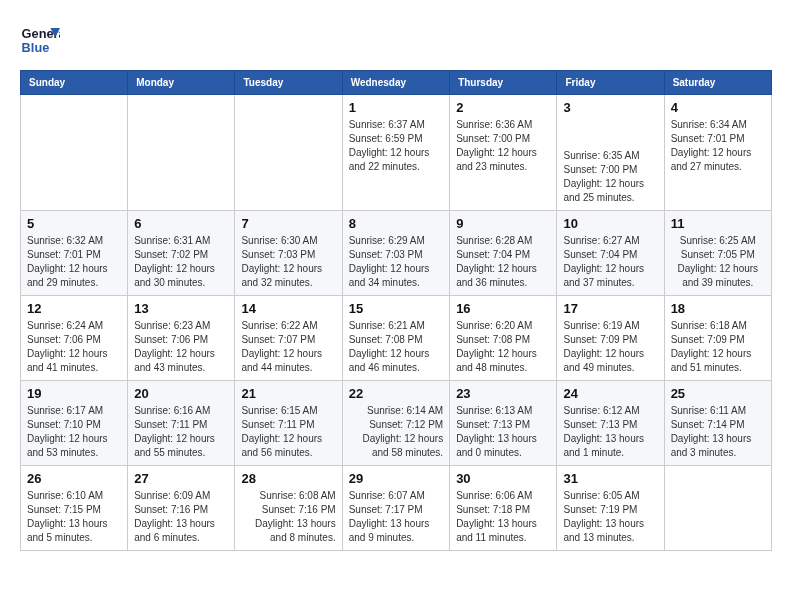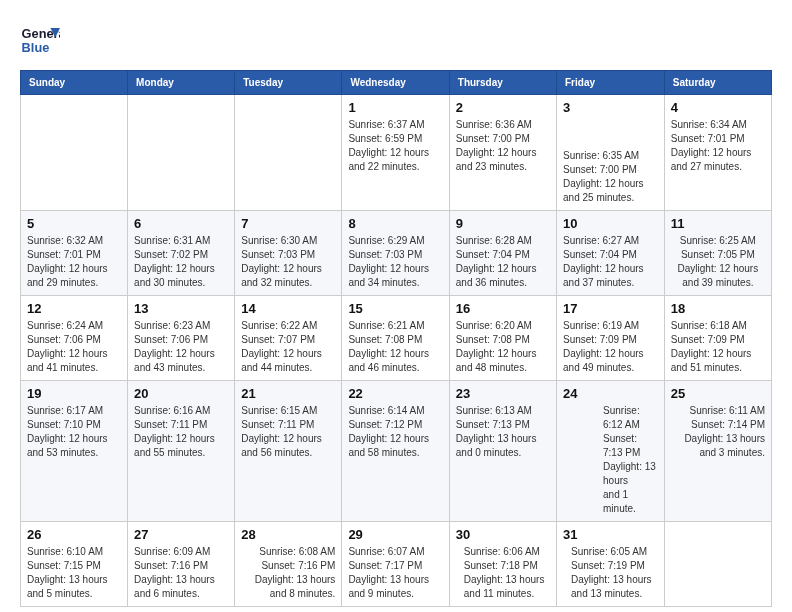--- a/index.html
+++ b/index.html
@@ -266,42 +266,42 @@
         </td>
         <td>
           <div class="day-number">21</div>
           <div class="day-info" style="white-space: pre-line;">Sunrise: 6:15 AM
 Sunset: 7:11 PM
 Daylight: 12 hours
 and 56 minutes.</div>
         </td>
         <td>
           <div class="day-number">22</div>
-          <div class="day-info" style="white-space: pre-line;">Sunrise: 6:14 AM
+          <div class="day-info" style="white-space: pre-line; text-align: right;">Sunrise: 6:14 AM
 Sunset: 7:12 PM
 Daylight: 12 hours
 and 58 minutes.</div>
         </td>
         <td>
           <div class="day-number">23</div>
           <div class="day-info" style="white-space: pre-line;">Sunrise: 6:13 AM
 Sunset: 7:13 PM
 Daylight: 13 hours
 and 0 minutes.</div>
         </td>
         <td>
           <div class="day-number">24</div>
-          <div class="day-info" style="white-space: pre-line; margin-left: 40px;">Sunrise: 6:12 AM
+          <div class="day-info" style="white-space: pre-line;">Sunrise: 6:12 AM
 Sunset: 7:13 PM
 Daylight: 13 hours
 and 1 minute.</div>
         </td>
         <td>
           <div class="day-number">25</div>
-          <div class="day-info" style="white-space: pre-line; text-align: right;">Sunrise: 6:11 AM
+          <div class="day-info" style="white-space: pre-line;">Sunrise: 6:11 AM
 Sunset: 7:14 PM
 Daylight: 13 hours
 and 3 minutes.</div>
         </td>
       </tr>
       <tr class="row-normal">
         <td>
           <div class="day-number">26</div>
           <div class="day-info" style="white-space: pre-line;">Sunrise: 6:10 AM
 Sunset: 7:15 PM
@@ -324,28 +324,28 @@
         </td>
         <td>
           <div class="day-number">29</div>
           <div class="day-info" style="white-space: pre-line;">Sunrise: 6:07 AM
 Sunset: 7:17 PM
 Daylight: 13 hours
 and 9 minutes.</div>
         </td>
         <td>
           <div class="day-number">30</div>
-          <div class="day-info" style="white-space: pre-line; margin-left: 8px;">Sunrise: 6:06 AM
+          <div class="day-info" style="white-space: pre-line;">Sunrise: 6:06 AM
 Sunset: 7:18 PM
 Daylight: 13 hours
 and 11 minutes.</div>
         </td>
         <td>
           <div class="day-number">31</div>
-          <div class="day-info" style="white-space: pre-line; margin-left: 8px;">Sunrise: 6:05 AM
+          <div class="day-info" style="white-space: pre-line;">Sunrise: 6:05 AM
 Sunset: 7:19 PM
 Daylight: 13 hours
 and 13 minutes.</div>
         </td>
         <td class="empty-cell"></td>
       </tr>
     </tbody>
 </table>
 
 </body></html>

